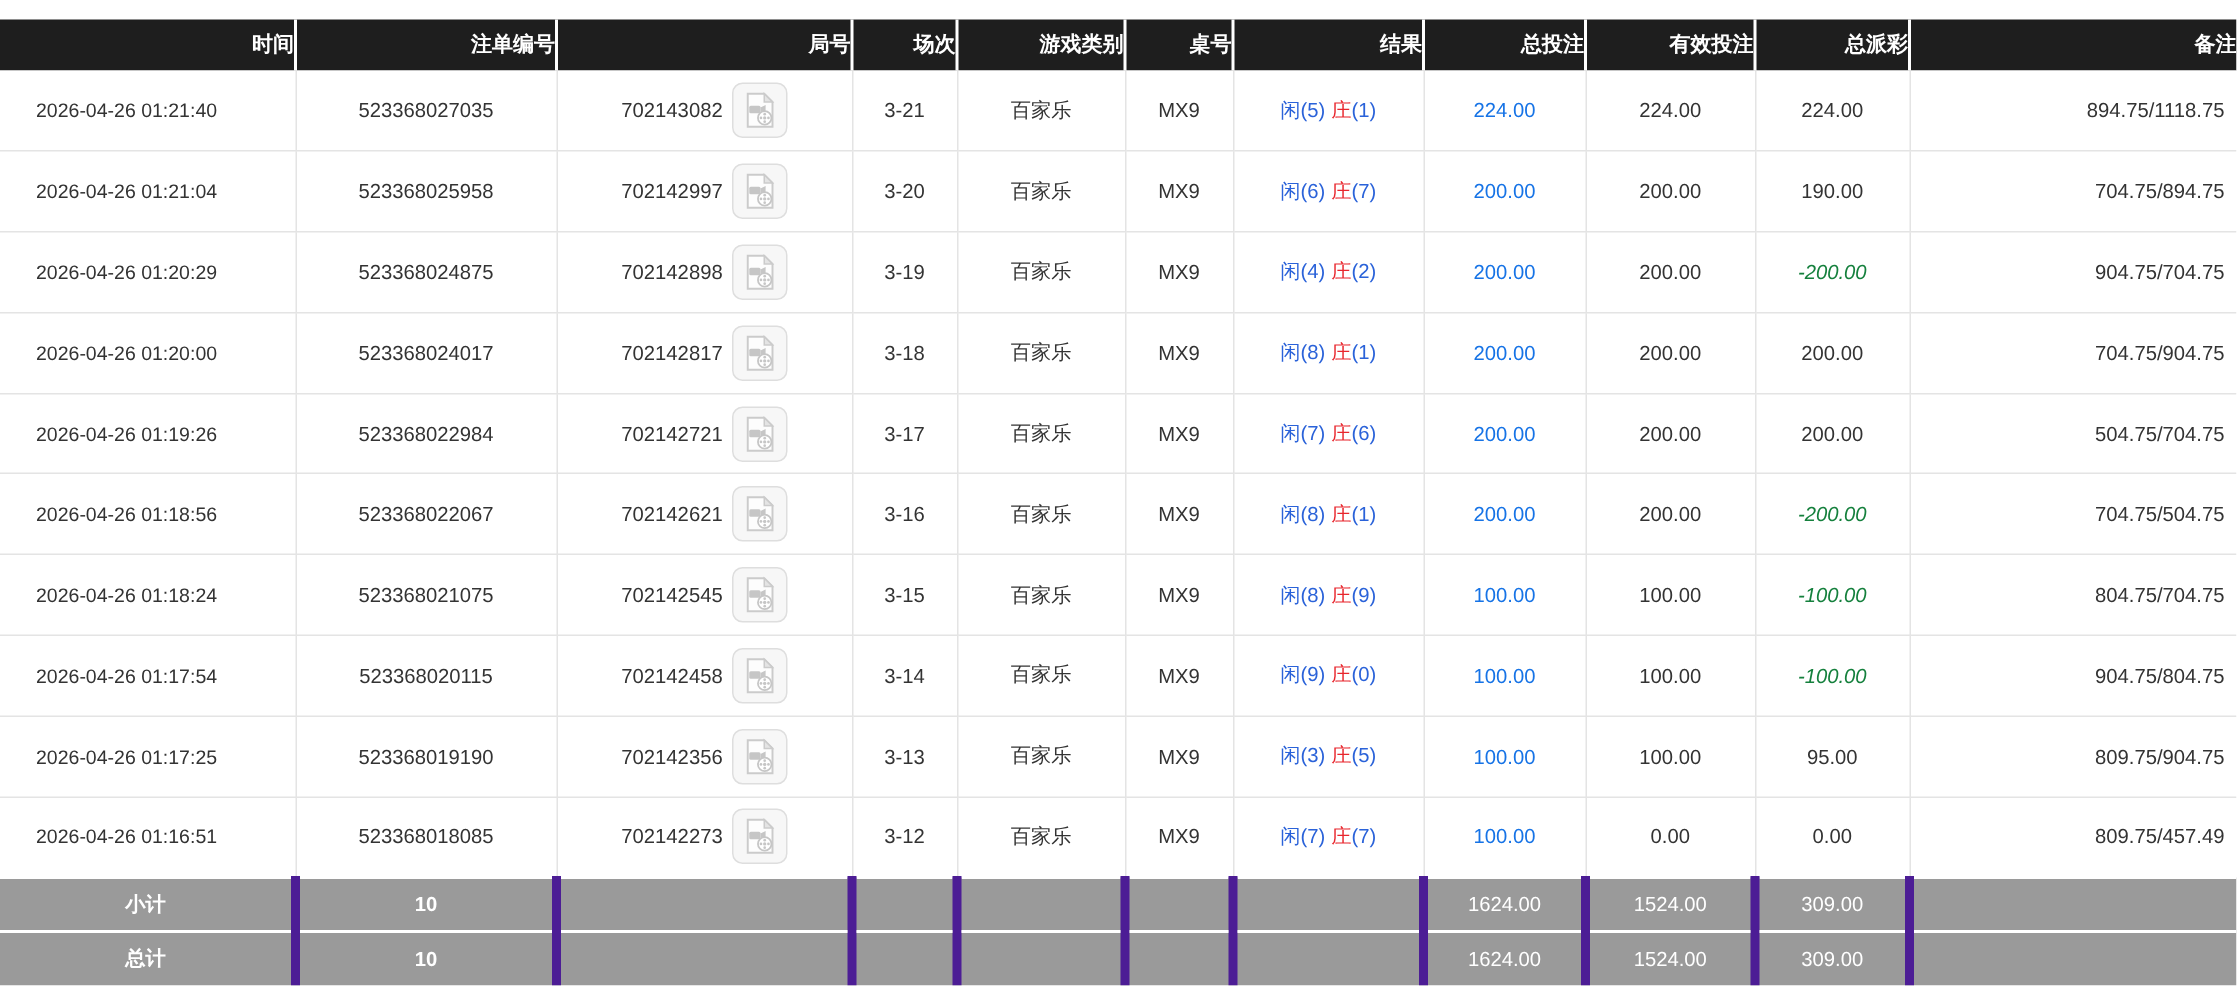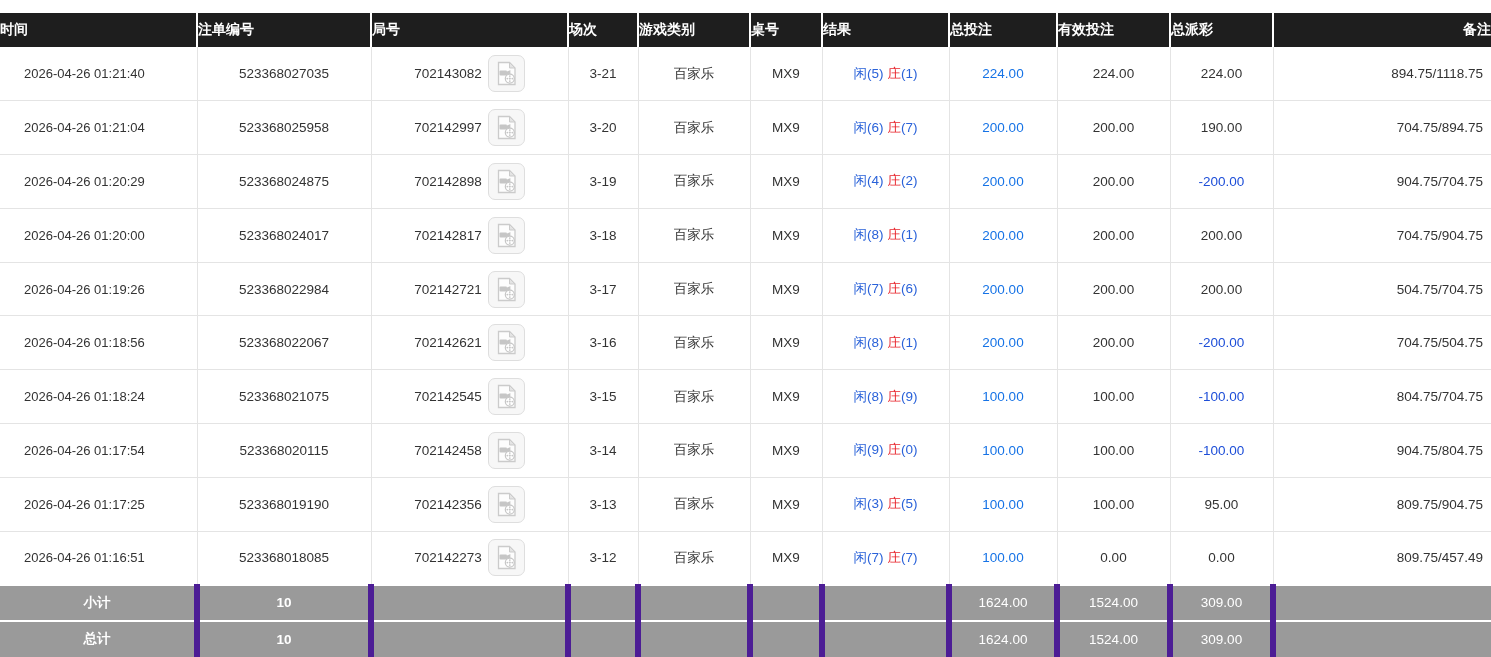--- a/index.html
+++ b/index.html
@@ -12,41 +12,41 @@
     border-collapse: collapse;
     color: #333333;
   }
 
   thead th {
     background: #1e1e1e;
     color: #ffffff;
     height: 34px;
     font-size: 14px;
     font-weight: 700;
-    text-align: left;
+    text-align: right;
     border-right: 2px solid #ffffff;
     padding: 0;
   }
   thead th:last-child { border-right: none; text-align: right; }
 
   tbody td {
     height: 53.8px;
     font-size: 13.5px;
     text-align: center;
     vertical-align: middle;
     border-bottom: 1px solid #e4e4e4;
     border-right: 1px solid #e4e4e4;
     padding: 0;
     background: #ffffff;
   }
   tbody td:last-child { border-right: none; text-align: right; padding-right: 8px; }
   tbody td.c-time { text-align: left; padding-left: 24px; font-size: 13px; }
 
   .amt-link { color: #1673e6; cursor: pointer; }
-  td.neg { color: #1d4ed8; }
+  td.neg { color: #15803d; font-style: italic; }
 
   .res-blue { color: #2a62d9; }
   .res-red  { color: #e8262d; }
   .c-result .res-gap { display: inline-block; width: 4px; }
 
   .round-wrap { display: inline-flex; align-items: center; gap: 6px; justify-content: center; }
   .video-btn {
     width: 37px; height: 37px;
     border: 1px solid #dedede;
     background: #f7f7f7;

